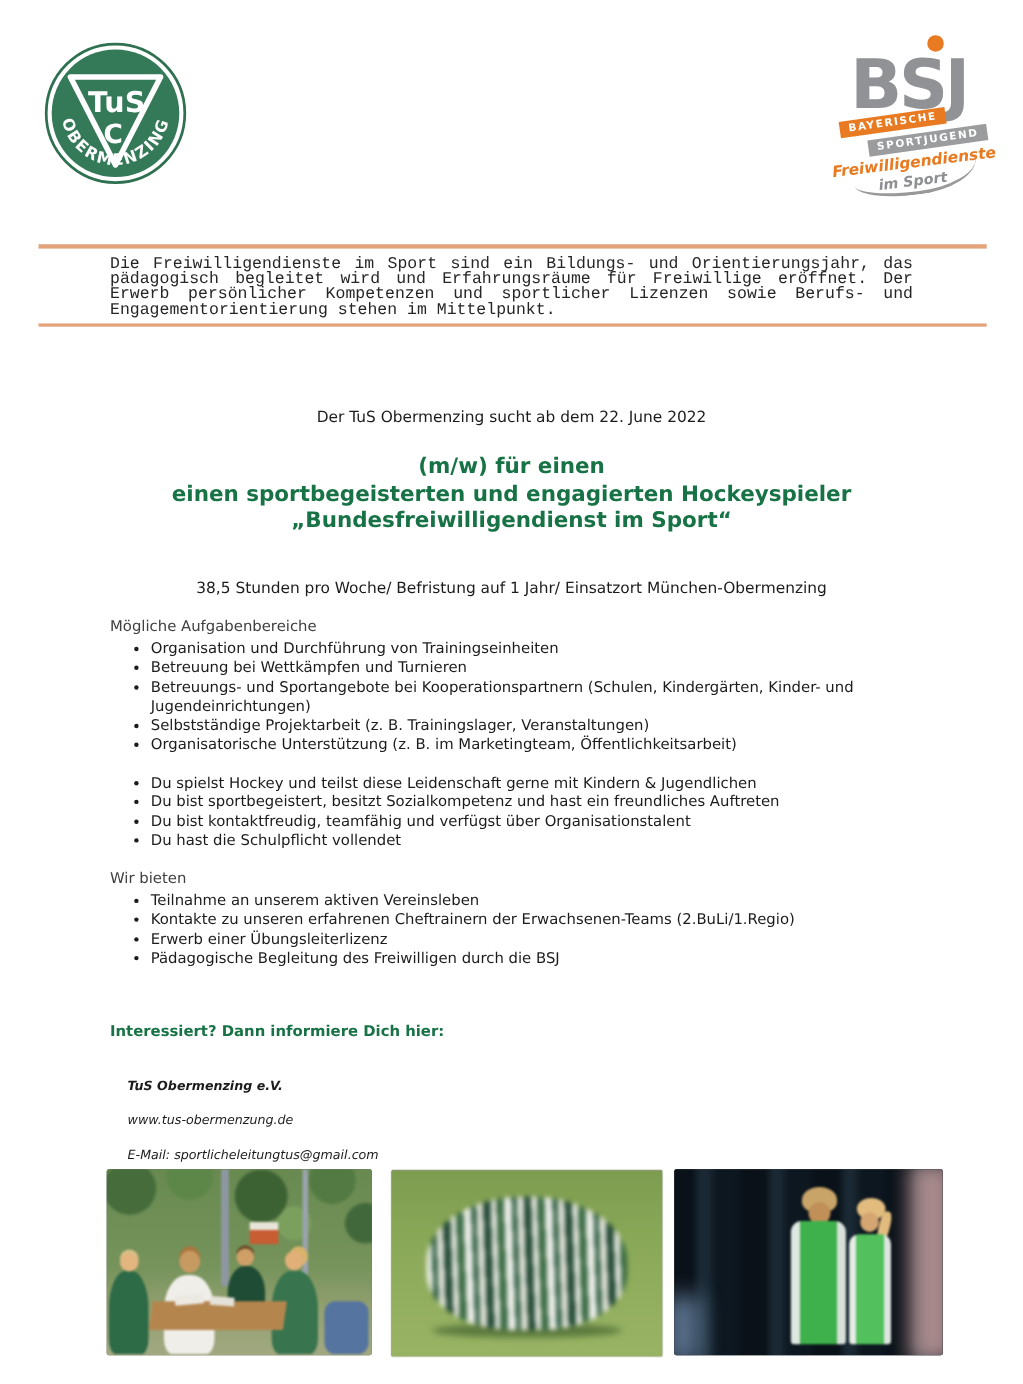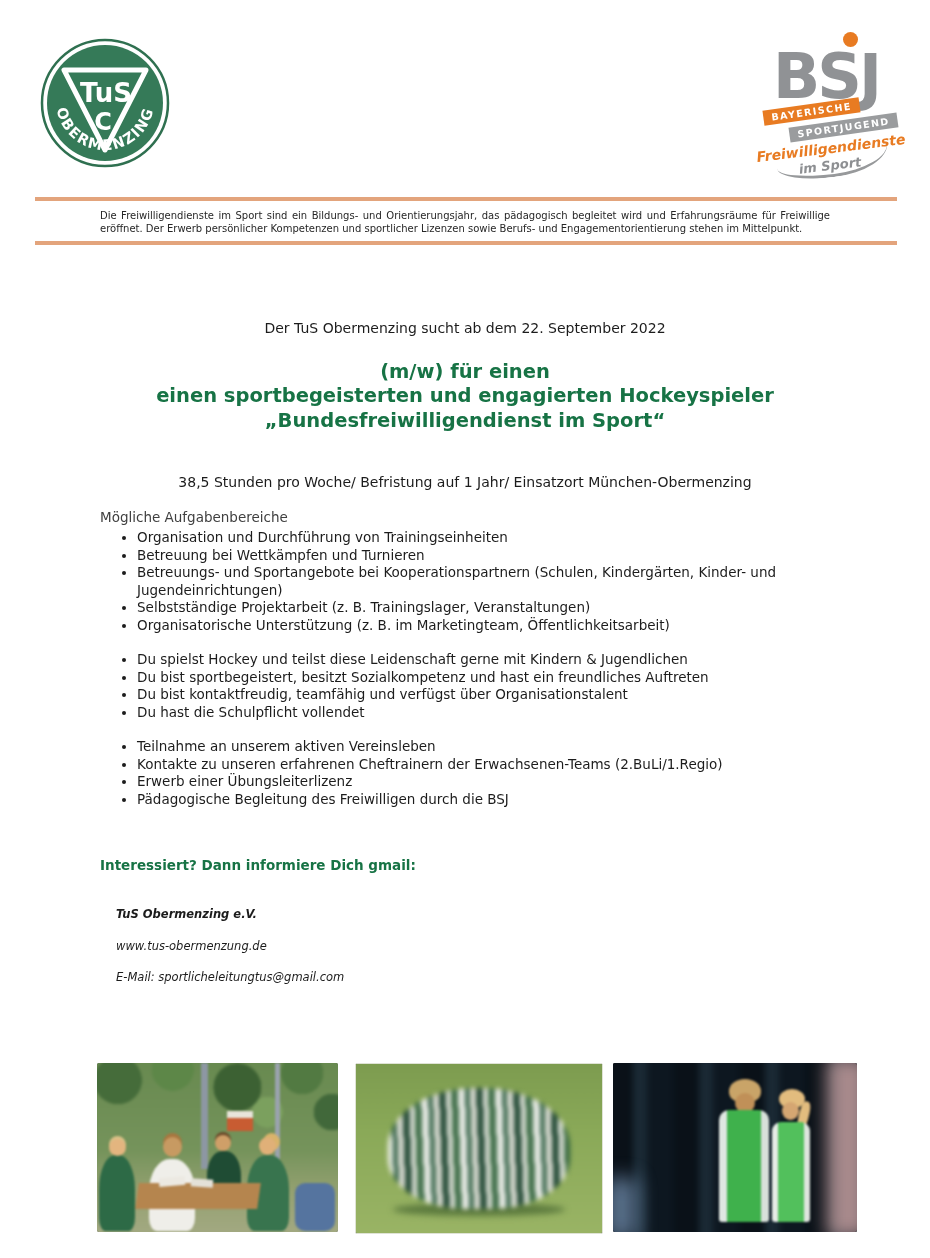--- a/index.html
+++ b/index.html
@@ -2,21 +2,21 @@
 <html lang="de"><head>
 <meta charset="utf-8">
 <style>
   html,body{margin:0;padding:0;background:#ffffff;}
   .page{
     position:relative;width:930px;height:1258px;background:#fff;overflow:hidden;
     font-family:"DejaVu Sans","Liberation Sans",sans-serif;color:#1c1c1c;
   }
 
   
-  .header{position:relative;height:197px;}
+  .header{position:relative;height:222px;}
   .tus-logo{position:absolute;left:40px;top:36px;width:130px;height:134px;}
   .bsj-logo{position:absolute;left:755px;top:30px;width:152px;height:150px;}
   .bsj-acronym{
     position:absolute;left:18px;top:16px;font-size:62px;line-height:1;
     font-weight:bold;color:#909295;letter-spacing:-3px;font-style:normal;
   }
   .bsj-dot{position:absolute;left:88px;top:2px;width:15px;height:15px;border-radius:50%;background:#e87b22;}
   .bsj-banner{
     position:absolute;color:#fff;font-weight:bold;font-size:9.5px;letter-spacing:1.5px;
     padding:2px 8px;transform:rotate(-8deg);white-space:nowrap;
@@ -33,21 +33,21 @@
   }
   .bsj-swoosh{
     position:absolute;left:22px;top:120px;width:112px;height:24px;
     border-bottom:3px solid #97999b;border-radius:0 0 50% 50% / 0 0 100% 55%;
     transform:rotate(-7deg);
   }
 
   
   .rule{height:3.5px;background:#e3a47c;border:none;margin:0 33px 0 35px;}
   .intro-text{
-    margin:8px 100px 5px;font-size:10px;line-height:13.8px;text-align:justify;color:#262626;
+    margin:8px 100px 5px;font-size:15px;line-height:13.8px;text-align:justify;color:#262626;font-family:Liberation Mono, monospace;
   }
 
   
   .lead{margin:74px 0 0;text-align:center;font-size:14px;line-height:18px;}
   .title{margin:23px 35px 0;text-align:center;color:#177345;font-weight:bold;font-size:19.5px;line-height:24.5px;}
   .conditions{margin:40px 0 0;text-align:center;font-size:14px;line-height:18px;}
 
   
   .sections{margin:18px 70px 0 100px;}
   .section h2{margin:0;font-size:13.5px;line-height:17px;font-weight:normal;color:#404040;}
@@ -162,21 +162,21 @@
       <span class="bsj-script-2">im Sport</span>
     </div>
   </div>
 
   <div class="intro-box">
     <div class="rule"></div>
     <p class="intro-text">Die Freiwilligendienste im Sport sind ein Bildungs- und Orientierungsjahr, das pädagogisch begleitet wird und Erfahrungsräume für Freiwillige eröffnet. Der Erwerb persönlicher Kompetenzen und sportlicher Lizenzen sowie Berufs- und Engagementorientierung stehen im Mittelpunkt.</p>
     <div class="rule"></div>
   </div>
 
-  <p class="lead">Der TuS Obermenzing sucht ab dem 22. September 2022</p>
+  <p class="lead">Der TuS Obermenzing sucht ab dem 22. June 2022</p>
 
   <h1 class="title">
     <span style="display:block">(m/w) für einen</span>
     <span style="display:block">einen sportbegeisterten und engagierten Hockeyspieler</span>
     <span style="display:block">„Bundesfreiwilligendienst im Sport“</span>
   </h1>
 
   <p class="conditions">38,5 Stunden pro Woche/ Befristung auf 1 Jahr/ Einsatzort München-Obermenzing</p>
 
   <div class="sections">
@@ -195,30 +195,31 @@
     <div class="section">
       <ul>
         <li>Du spielst Hockey und teilst diese Leidenschaft gerne mit Kindern &amp; Jugendlichen</li>
         <li>Du bist sportbegeistert, besitzt Sozialkompetenz und hast ein freundliches Auftreten</li>
         <li>Du bist kontaktfreudig, teamfähig und verfügst über Organisationstalent</li>
         <li>Du hast die Schulpflicht vollendet</li>
       </ul>
     </div>
 
     <div class="section">
+      <h2>Wir bieten</h2>
       <ul>
         <li>Teilnahme an unserem aktiven Vereinsleben</li>
         <li>Kontakte zu unseren erfahrenen Cheftrainern der Erwachsenen-Teams (2.BuLi/1.Regio)</li>
         <li>Erwerb einer Übungsleiterlizenz</li>
         <li>Pädagogische Begleitung des Freiwilligen durch die BSJ</li>
       </ul>
     </div>
   </div>
 
-  <p class="cta">Interessiert? Dann informiere Dich gmail:</p>
+  <p class="cta">Interessiert? Dann informiere Dich hier:</p>
 
   <div class="contacts">
     <div class="contact contact-left">
       <p class="contact-name">TuS Obermenzing e.V.</p>
       <p>www.tus-obermenzung.de</p>
       <p>E-Mail: sportlicheleitungtus@gmail.com</p>
     </div>
   </div>
 
   <div class="photos">

